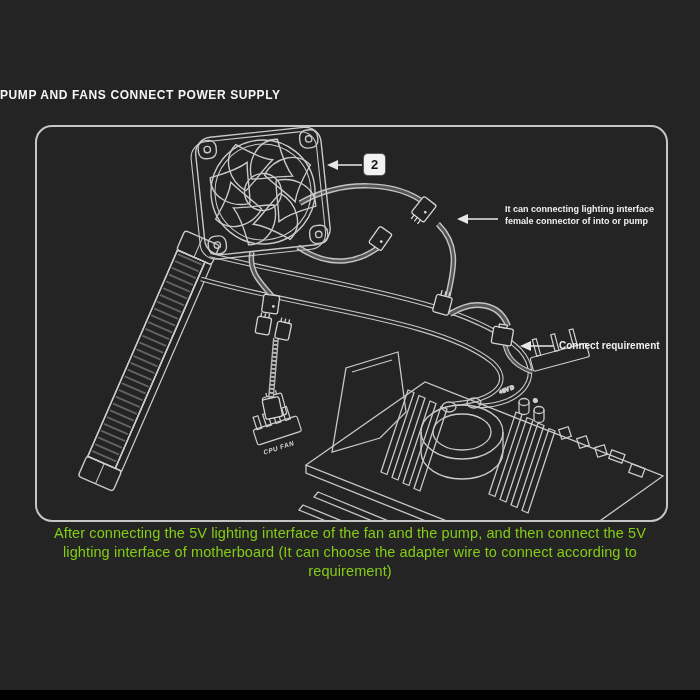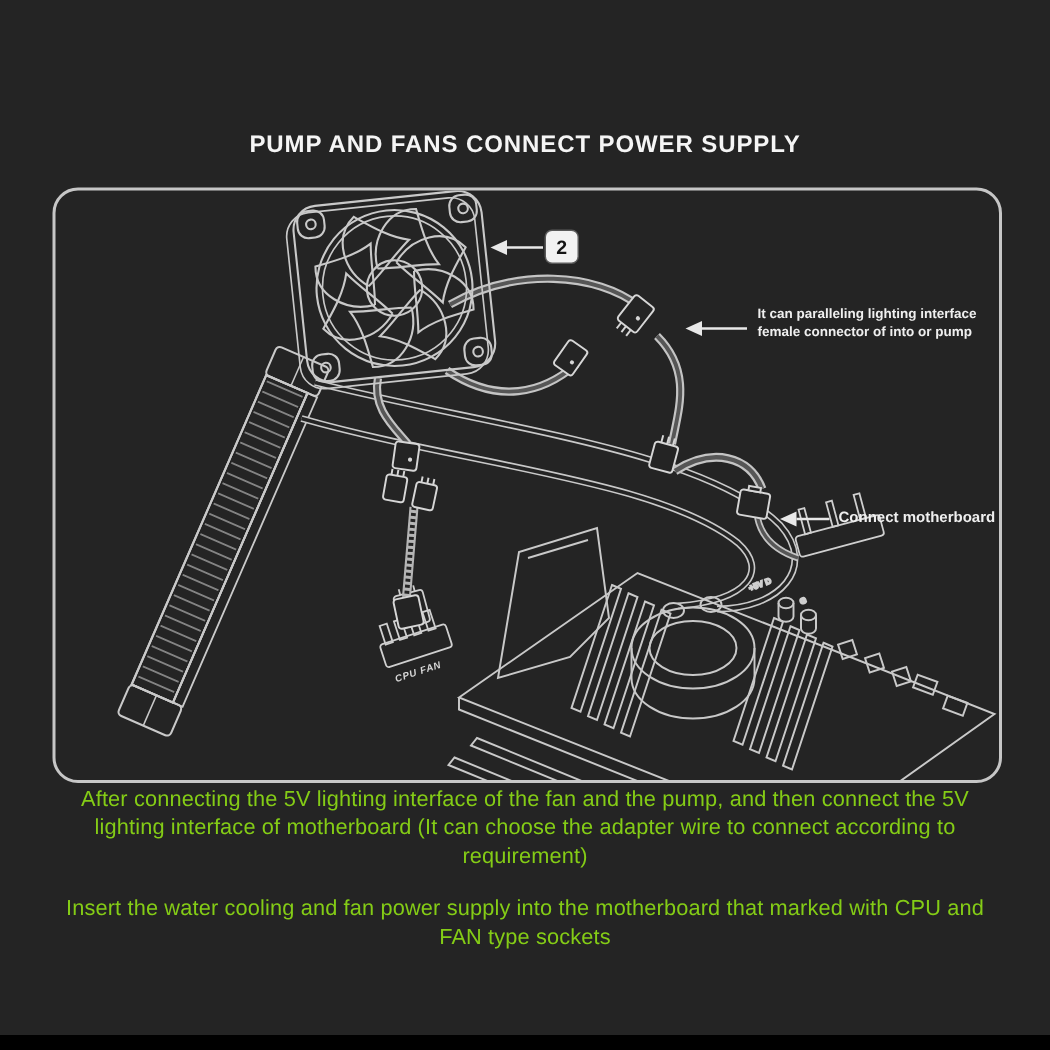--- a/index.html
+++ b/index.html
@@ -3,22 +3,22 @@
 <meta charset="utf-8">
 <style>
   html,body{margin:0;padding:0;}
   body{
     width:700px;height:700px;position:relative;overflow:hidden;
     background:#242424;
     font-family:"Liberation Sans", sans-serif;
     -webkit-font-smoothing:antialiased;
   }
   .page-title{
-    position:absolute;top:88px;left:0;width:700px;text-align:center;
-    color:#f5f5f5;font-size:16px;font-weight:600;letter-spacing:.6px;
+    position:absolute;top:88px;left:0;width:700px;text-align:left;
+    color:#f5f5f5;font-size:12px;font-weight:600;letter-spacing:.6px;
   }
   .panel{
     position:absolute;left:35px;top:125px;width:629px;height:393px;
     border:2px solid #c6c6c6;border-radius:17px;overflow:hidden;
   }
   .panel svg{position:absolute;left:-37px;top:-127px;}
   .badge-2{
     position:absolute;left:364px;top:154px;width:21px;height:21px;
     background:#f2f2f2;color:#141414;border-radius:4px;
     font-size:13px;font-weight:bold;display:flex;align-items:center;justify-content:center;
@@ -243,24 +243,23 @@
         <line x1="553" y1="346" x2="531" y2="346"></line>
         <polygon points="531,341 520,346 531,351" stroke="none"></polygon>
       </g>
     </g>
   </svg>
 </div>
 
 <div class="badge-2">2</div>
 
 <div class="callout callout-parallel">
-  <span>It can paralleling lighting interface</span>
+  <span>It can connecting lighting interface</span>
   <span>female connector of into or pump</span>
 </div>
 
-<div class="callout callout-motherboard">Connect motherboard</div>
+<div class="callout callout-motherboard">Connect requirement</div>
 
 <div class="instructions">
   <p>After connecting the 5V lighting interface of the fan and the pump, and then connect the 5V lighting interface of motherboard (It can choose the adapter wire to connect according to requirement)</p>
-  <p>Insert the water cooling and fan power supply into the motherboard that marked with CPU and FAN type sockets</p>
 </div>
 
 <div class="bottom-bar"></div>
 
 </body></html>

